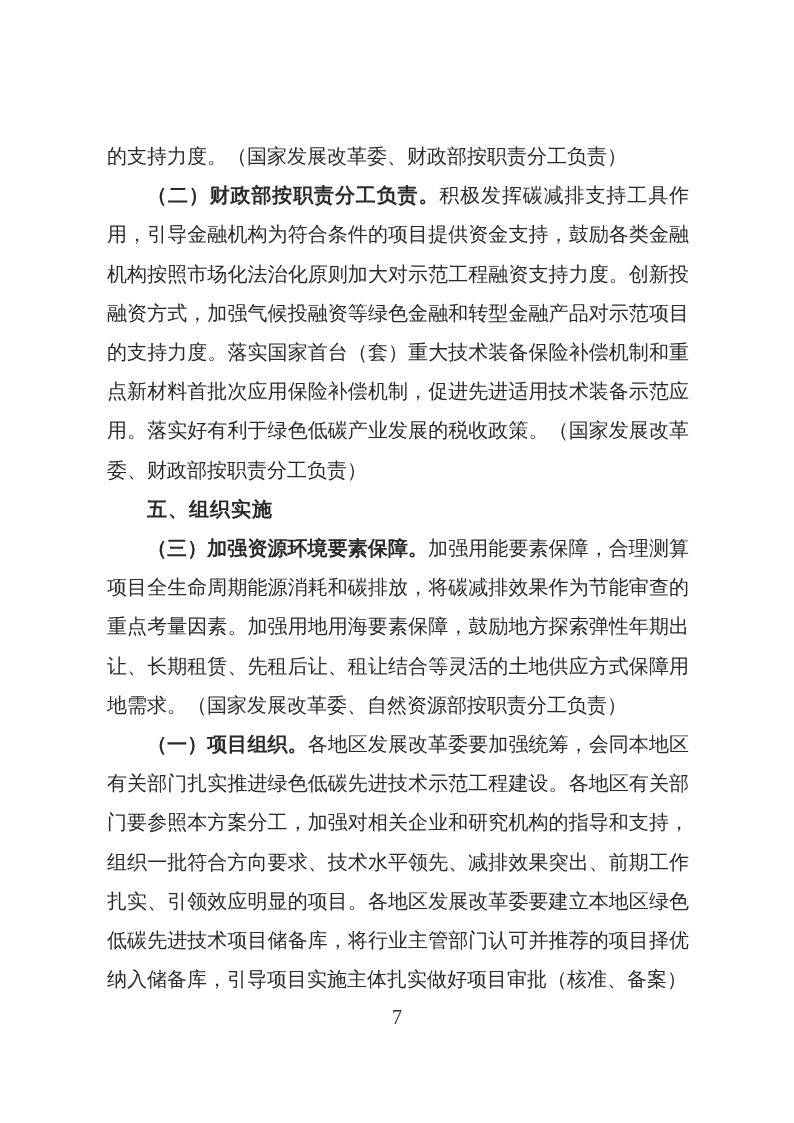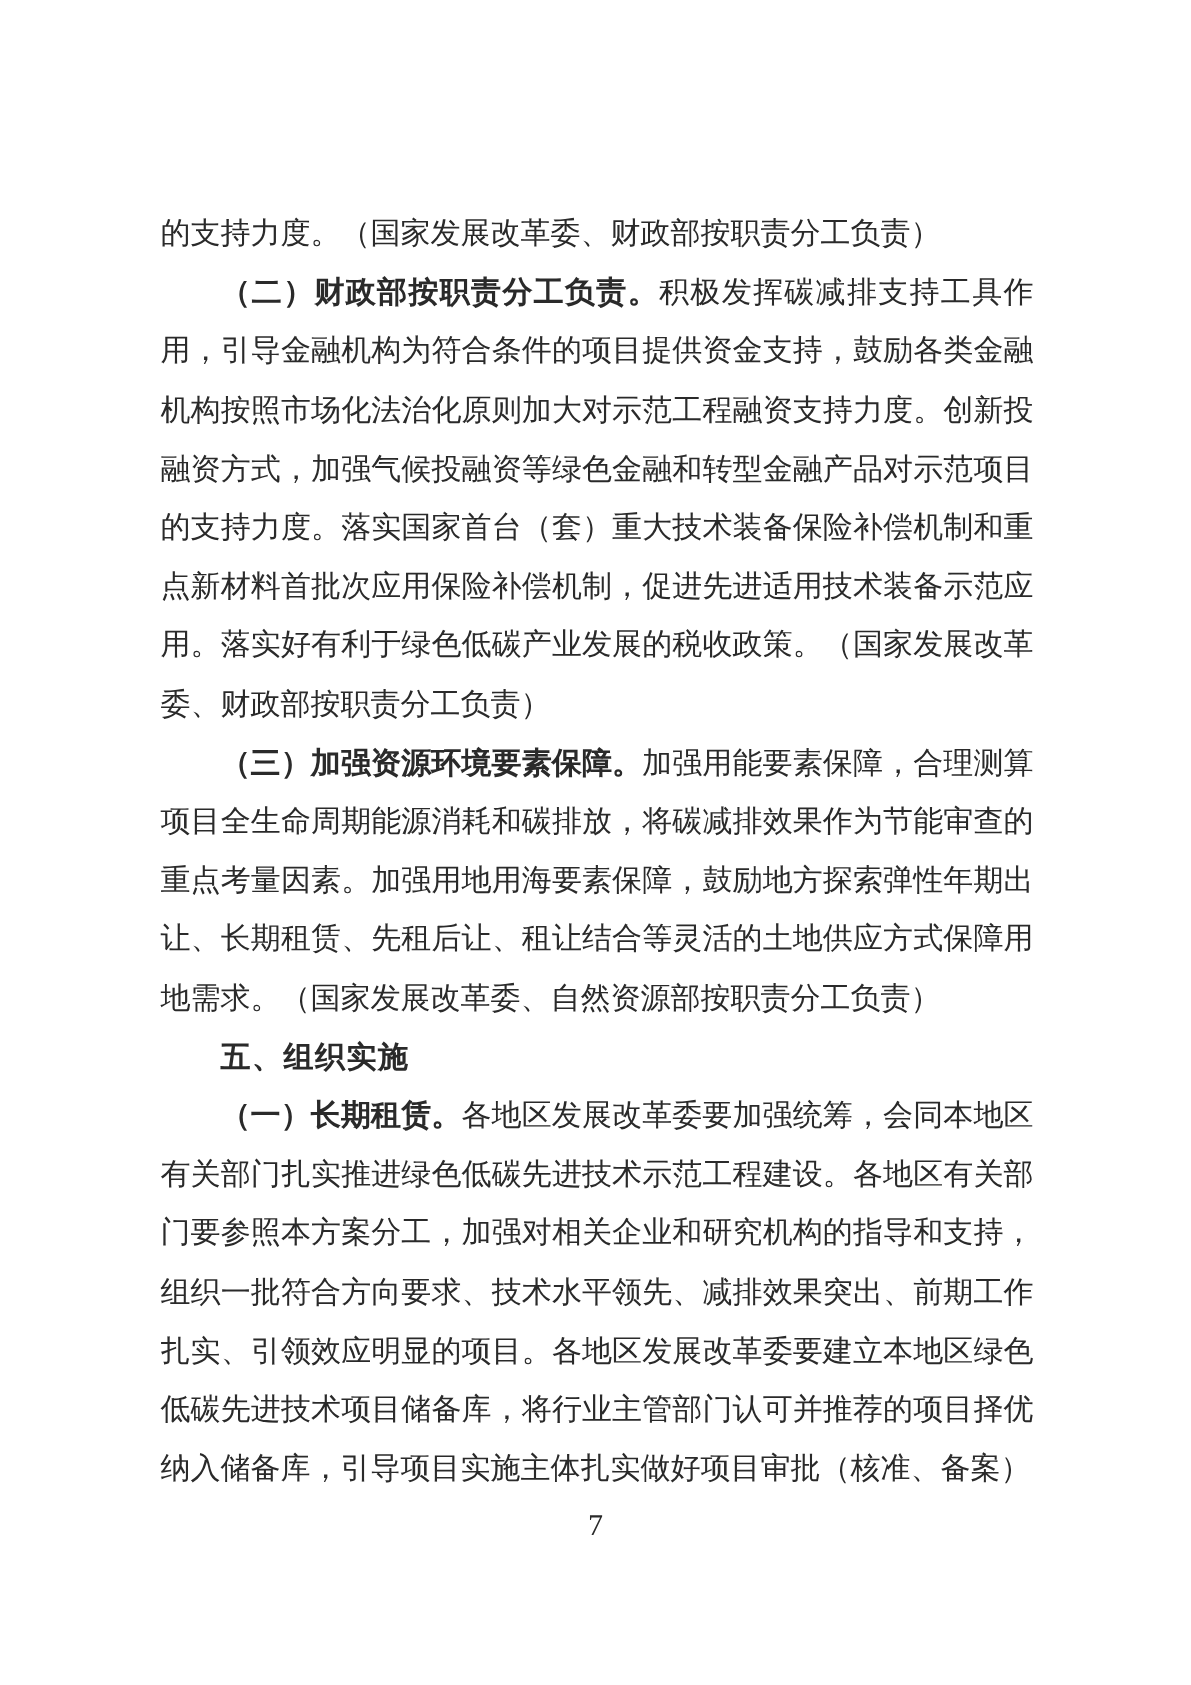--- a/index.html
+++ b/index.html
@@ -60,23 +60,23 @@
 <body>
 
 <div class="page">
 
   <div class="body-text">
 
     <p class="no-indent"><span>的支持力度。</span><span class="run-kai">（国家发展改革委、财政部按职责分工负责）</span></p>
 
     <p><span class="run-bold">（二）财政部按职责分工负责。</span><span>积极发挥碳减排支持工具作用，引导金融机构为符合条件的项目提供资金支持，鼓励各类金融机构按照市场化法治化原则加大对示范工程融资支持力度。创新投融资方式，加强气候投融资等绿色金融和转型金融产品对示范项目的支持力度。落实国家首台（套）重大技术装备保险补偿机制和重点新材料首批次应用保险补偿机制，促进先进适用技术装备示范应用。落实好有利于绿色低碳产业发展的税收政策。</span><span class="run-kai">（国家发展改革委、财政部按职责分工负责）</span></p>
 
+    <p><span class="section-heading">五、组织实施</span></p>
+
     <p><span class="run-bold">（三）加强资源环境要素保障。</span><span>加强用能要素保障，合理测算项目全生命周期能源消耗和碳排放，将碳减排效果作为节能审查的重点考量因素。加强用地用海要素保障，鼓励地方探索弹性年期出让、长期租赁、先租后让、租让结合等灵活的土地供应方式保障用地需求。</span><span class="run-kai">（国家发展改革委、自然资源部按职责分工负责）</span></p>
 
-    <p><span class="section-heading">五、组织实施</span></p>
-
-    <p><span class="run-bold">（一）长期租赁。</span><span>各地区发展改革委要加强统筹，会同本地区有关部门扎实推进绿色低碳先进技术示范工程建设。各地区有关部门要参照本方案分工，加强对相关企业和研究机构的指导和支持，组织一批符合方向要求、技术水平领先、减排效果突出、前期工作扎实、引领效应明显的项目。各地区发展改革委要建立本地区绿色低碳先进技术项目储备库，将行业主管部门认可并推荐的项目择优纳入储备库，引导项目实施主体扎实做好项目审批（核准、备案）</span></p>
+    <p><span class="run-bold">（一）项目组织。</span><span>各地区发展改革委要加强统筹，会同本地区有关部门扎实推进绿色低碳先进技术示范工程建设。各地区有关部门要参照本方案分工，加强对相关企业和研究机构的指导和支持，组织一批符合方向要求、技术水平领先、减排效果突出、前期工作扎实、引领效应明显的项目。各地区发展改革委要建立本地区绿色低碳先进技术项目储备库，将行业主管部门认可并推荐的项目择优纳入储备库，引导项目实施主体扎实做好项目审批（核准、备案）</span></p>
 
   </div>
 
   <div class="page-number">7</div>
 
 </div>
 
 </body></html>

